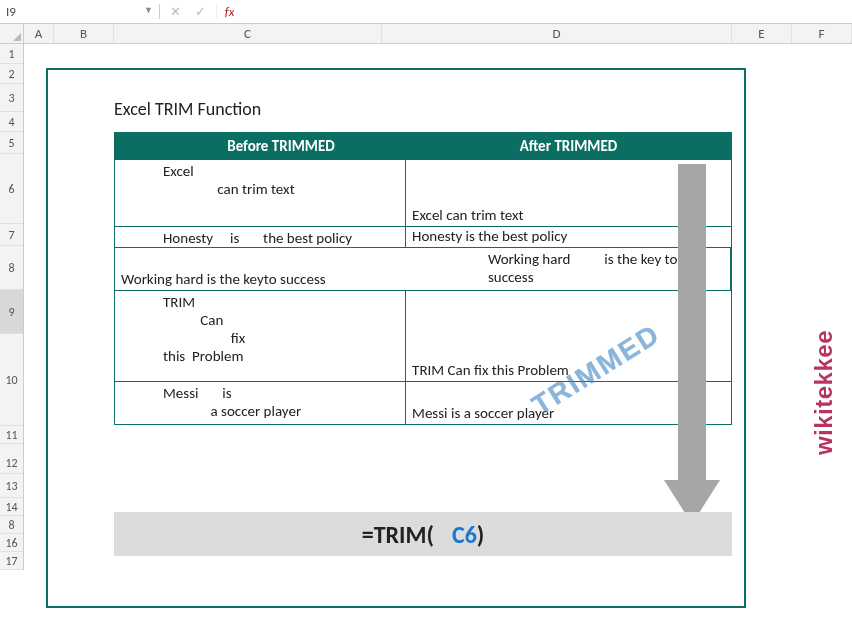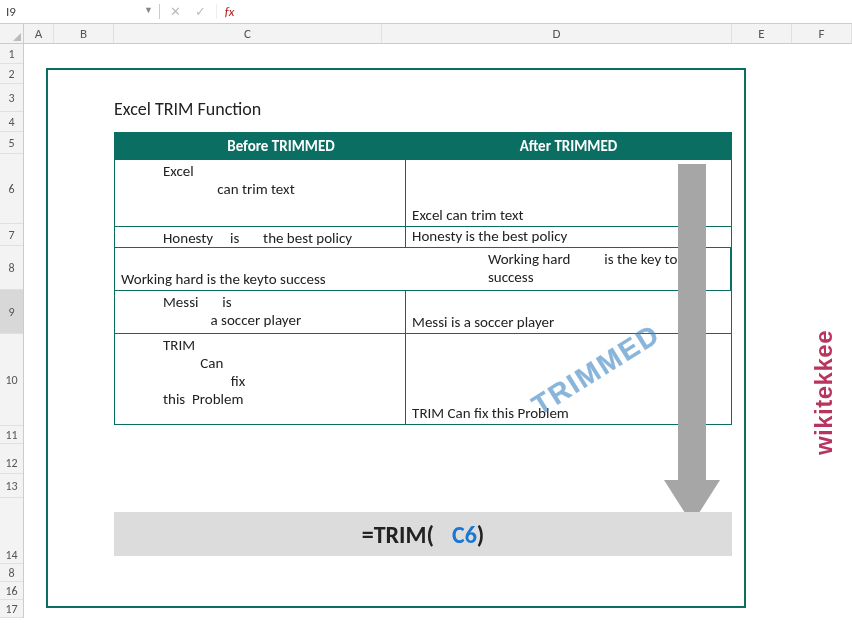--- a/index.html
+++ b/index.html
@@ -99,21 +99,21 @@
     .rh-4 { height: 20px; }
     .rh-5 { height: 22px; }
     .rh-6 { height: 70px; }
     .rh-7 { height: 22px; }
     .rh-8 { height: 44px; }
     .rh-9 { height: 44px; }
     .rh-10 { height: 92px; }
     .rh-11 { height: 18px; }
     .rh-12 { height: 22px; margin-top: 8px; }
     .rh-13 { height: 24px; }
-    .rh-14 { height: 18px; margin-top: 48px; }
+    .rh-14 { height: 18px; }
     .rh-15 { height: 18px; }
     .rh-16 { height: 18px; }
     .rh-17 { height: 18px; }
     .cells {
       position: relative;
       flex: 1;
     }
     
     .outer-frame {
       position: absolute;
@@ -293,32 +293,32 @@
         <div class="cell c-right">Excel can trim text</div>
       </div>
       <div class="row r7">
         <div class="cell c-left pre">Honesty     is       the best policy</div>
         <div class="cell c-right">Honesty is the best policy</div>
       </div>
       <div class="row r8">
         <div class="cell c-right">Working hard is the keyto success</div>
         <div class="cell c-left pre">Working hard          is the key to success</div>
       </div>
-      <div class="row r9">
-        <div class="cell c-left pre">Messi       is
-              a soccer player</div>
-        <div class="cell c-right">Messi is a soccer player</div>
-      </div>
       <div class="row r10">
         <div class="cell c-left pre">TRIM
            Can
                     fix
 this  Problem</div>
         <div class="cell c-right">TRIM Can fix this Problem</div>
       </div>
+      <div class="row r9">
+        <div class="cell c-left pre">Messi       is
+              a soccer player</div>
+        <div class="cell c-right">Messi is a soccer player</div>
+      </div>
     </div>
 
     <div class="arrow">
       <div class="shaft"></div>
       <div class="head"></div>
     </div>
 
     <div class="stamp">TRIMMED</div>
 
     <div class="formula-box">

